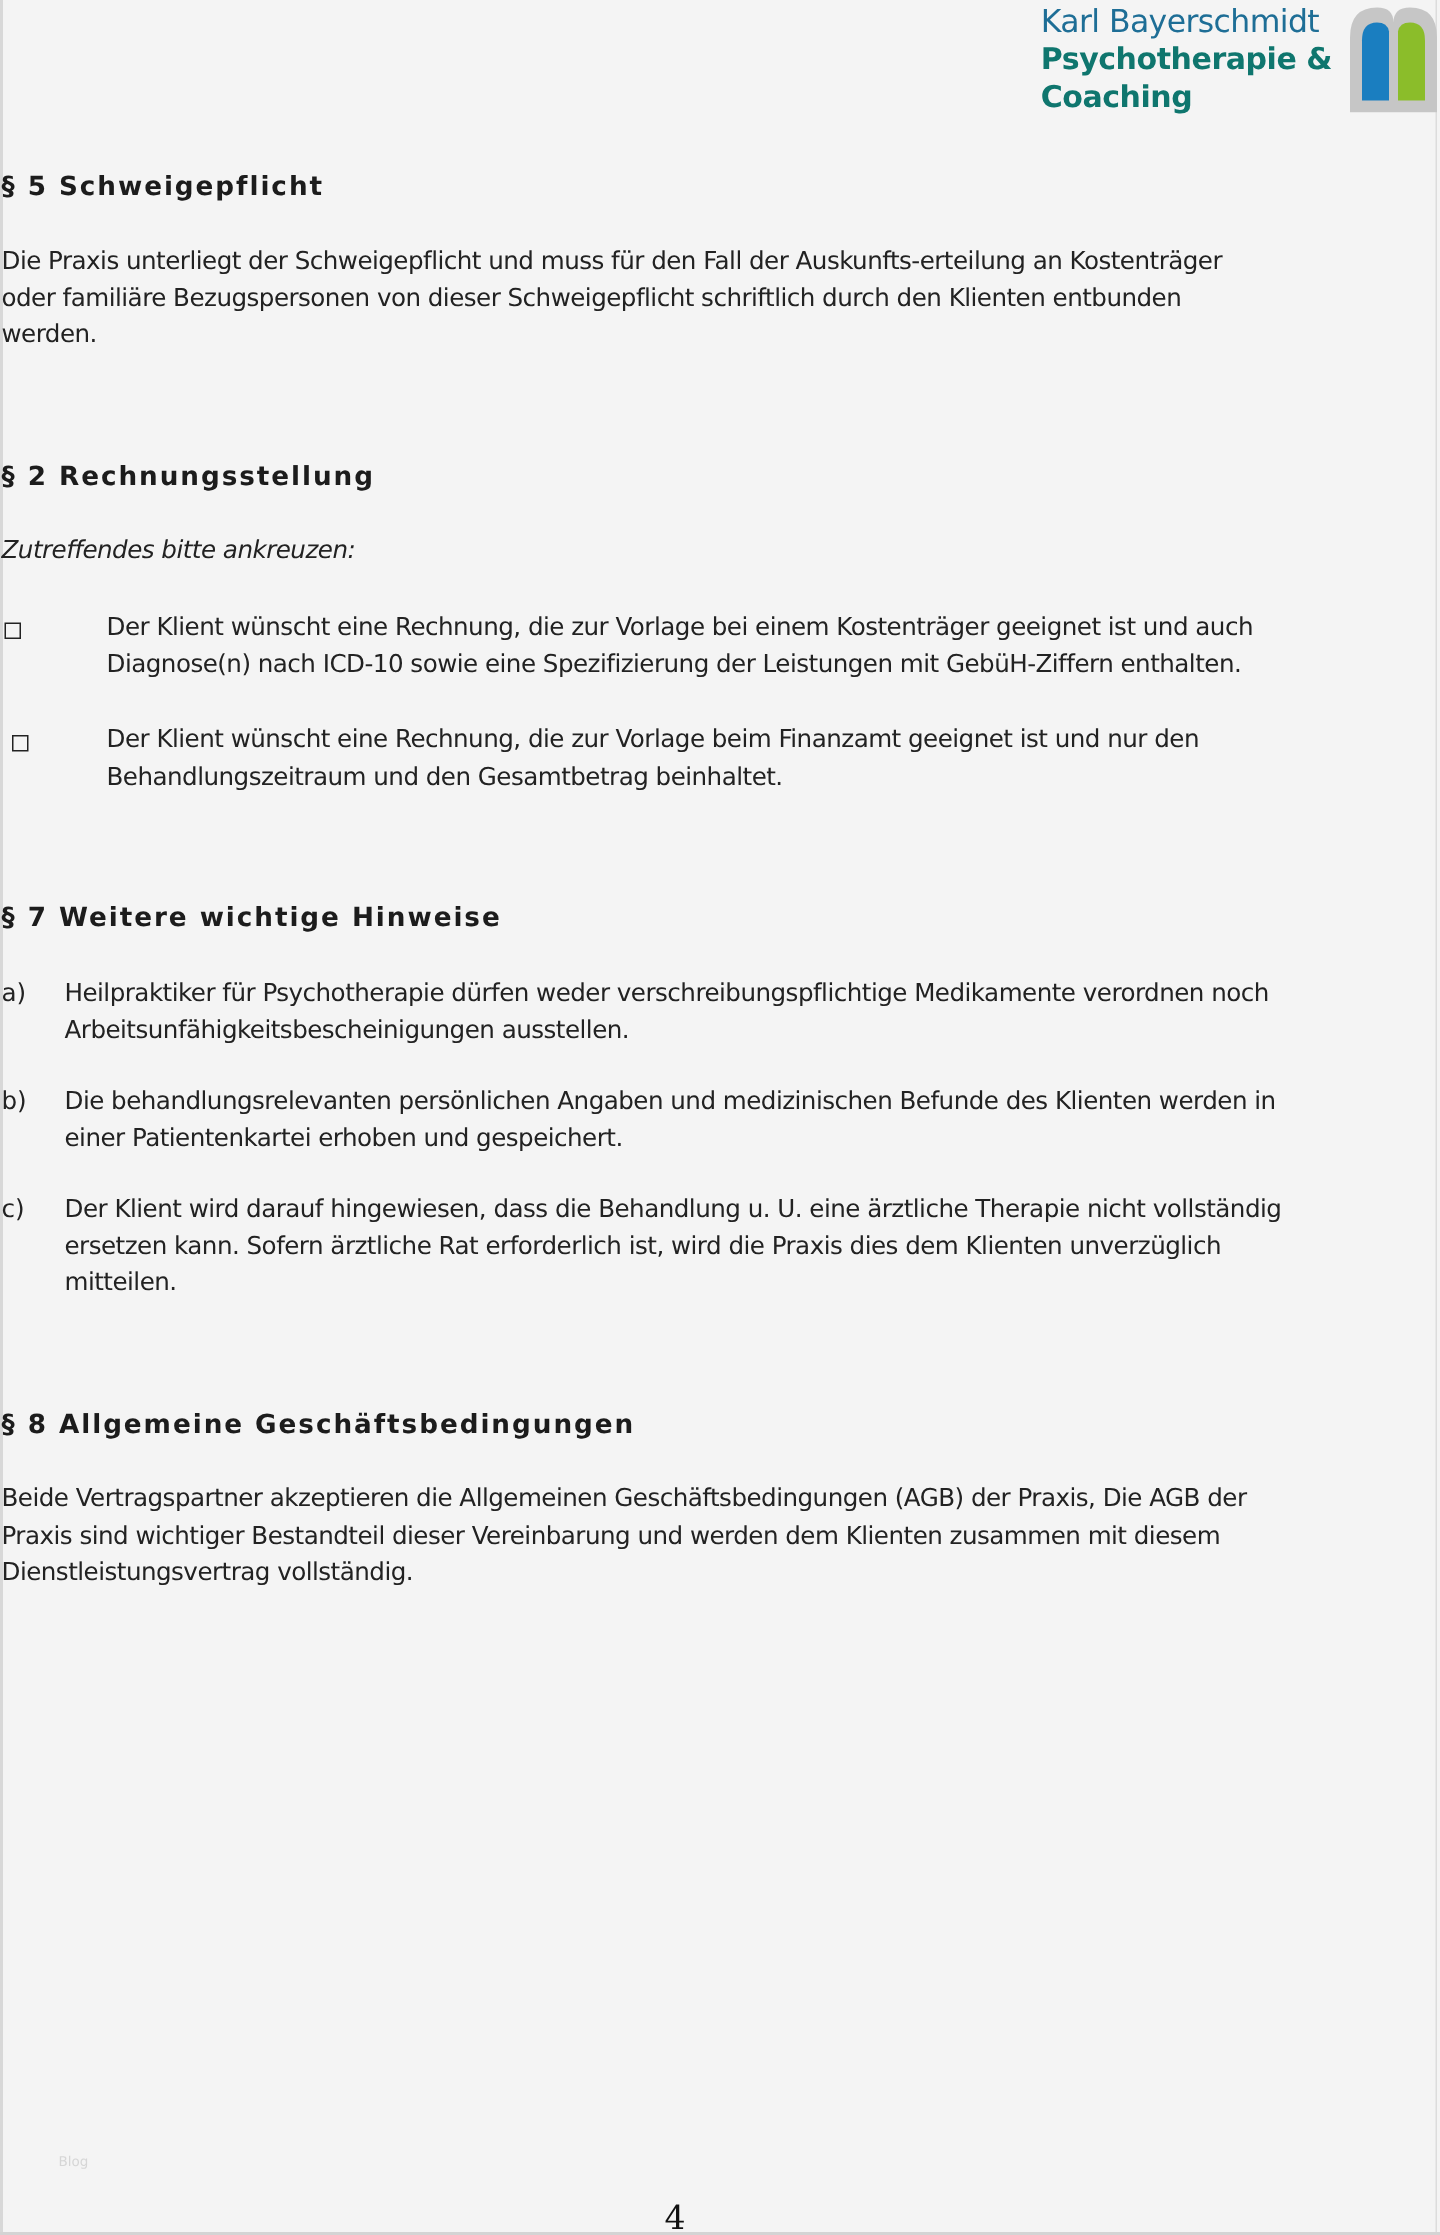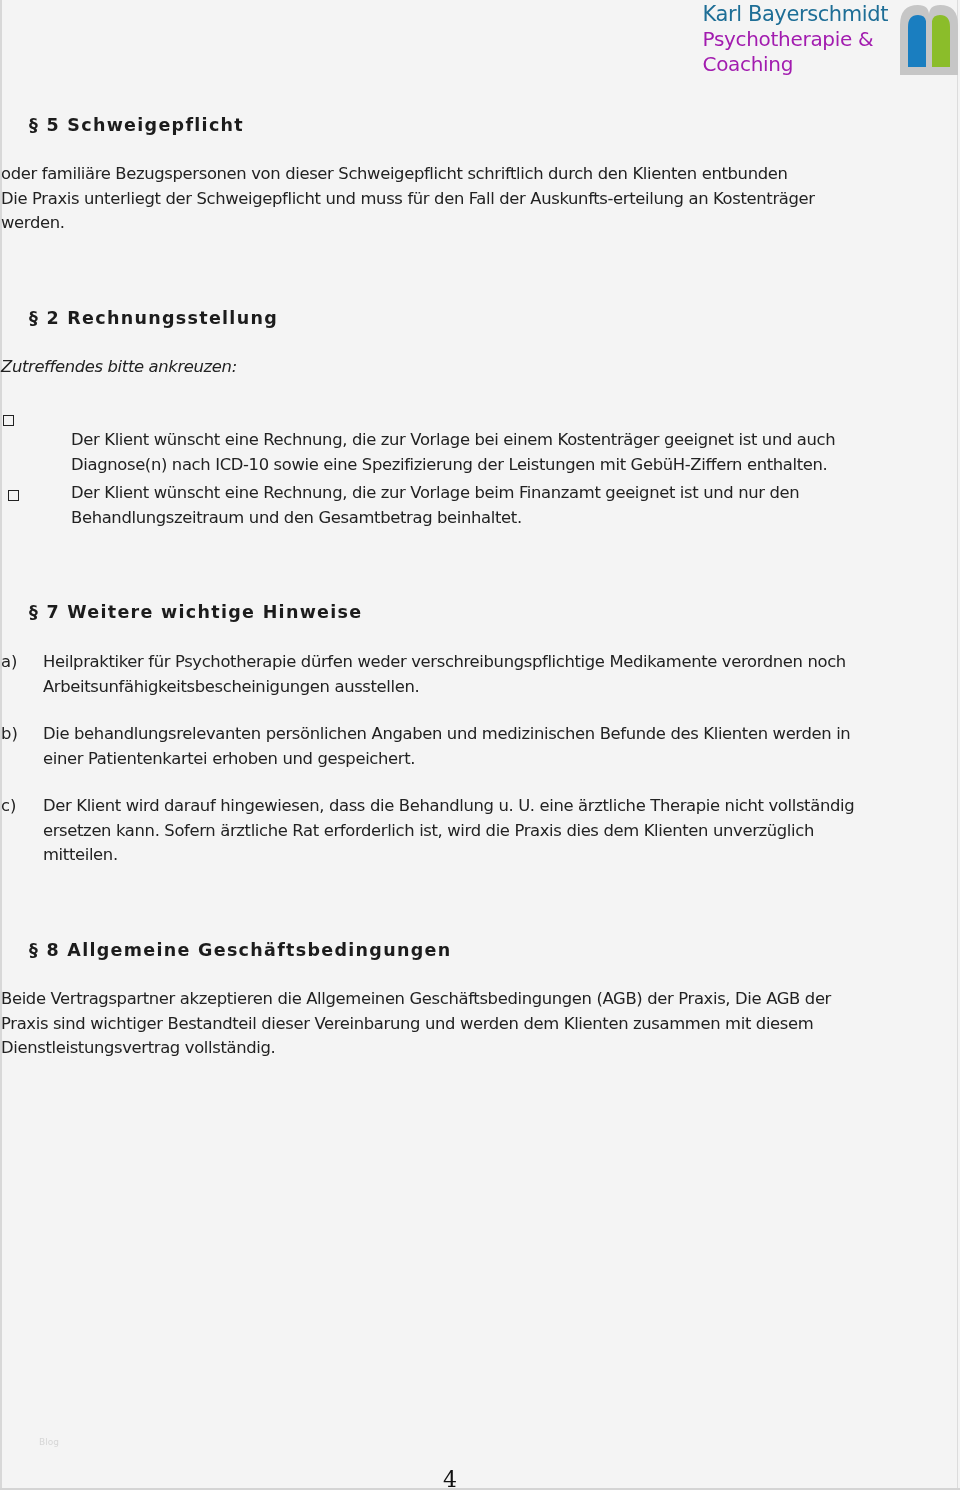--- a/index.html
+++ b/index.html
@@ -43,22 +43,22 @@
     }
     .brand .name {
       font-family: "DejaVu Sans", sans-serif;
       font-size: 21px;
       color: #1e6e96;
       letter-spacing: -0.4px;
     }
     .brand .sub {
       font-family: "DejaVu Sans", sans-serif;
       font-size: 20px;
-      color: #a21caf;
-      font-weight: 400;
+      color: #0f766e;
+      font-weight: 700;
       letter-spacing: -0.3px;
     }
     .logo-mark {
       position: absolute;
       top: 3px;
       right: 0px;
       width: 62px;
       height: 72px;
     }
     
@@ -69,21 +69,20 @@
       width: 940px;
     }
     .heading {
       position: absolute;
       left: 0;
       font-size: 17.5px;
       font-weight: bold;
       letter-spacing: 1.3px;
       color: #1c1c1c;
       white-space: nowrap;
-      margin-left: 28px;
     }
     .para {
       position: absolute;
       left: 0;
       font-size: 16.4px;
       line-height: 24.5px;
       color: #222;
       letter-spacing: -0.35px;
       white-space: nowrap;
     }
@@ -167,31 +166,31 @@
     <path d="M2 72 V22 Q2 2 20 2 Q31 2 31 12 Q31 2 42 2 Q60 2 60 22 V72 Z" fill="#c6c6c6"></path>
     <path d="M10 64 V24 Q10 12 20 12 Q27 12 28 18 V64 Z" fill="#1a7ec0"></path>
     <path d="M34 64 V18 Q35 12 42 12 Q52 12 52 24 V64 Z" fill="#8bbd2a"></path>
   </svg>
 </div>
 
 <div class="content">
 
   <div class="heading" style="top:115px;">§ 5 Schweigepflicht</div>
   <div class="para" style="top:162px;">
+    <span class="line">Die Praxis unterliegt der Schweigepflicht und muss für den Fall der Auskunfts-erteilung an Kostenträger</span>
     <span class="line">oder familiäre Bezugspersonen von dieser Schweigepflicht schriftlich durch den Klienten entbunden</span>
-    <span class="line">Die Praxis unterliegt der Schweigepflicht und muss für den Fall der Auskunfts-erteilung an Kostenträger</span>
     <span class="line">werden.</span>
   </div>
 
   <div class="heading" style="top:308px;">§ 2 Rechnungsstellung</div>
   <div class="para italic" style="top:355px;">Zutreffendes bitte ankreuzen:</div>
 
   <div class="check-row" style="top:406px;">
     <div class="checkbox" style="left:2px; top:9px;"></div>
-    <div class="check-text" style="top:0;margin-top:22px;">
+    <div class="check-text" style="top:0;">
       <span class="line">Der Klient wünscht eine Rechnung, die zur Vorlage bei einem Kostenträger geeignet ist und auch</span>
       <span class="line">Diagnose(n) nach ICD-10 sowie eine Spezifizierung der Leistungen mit GebüH-Ziffern enthalten.</span>
     </div>
   </div>
 
   <div class="check-row" style="top:481px;">
     <div class="checkbox" style="left:7px; top:9px;"></div>
     <div class="check-text" style="top:0;">
       <span class="line">Der Klient wünscht eine Rechnung, die zur Vorlage beim Finanzamt geeignet ist und nur den</span>
       <span class="line">Behandlungszeitraum und den Gesamtbetrag beinhaltet.</span>

